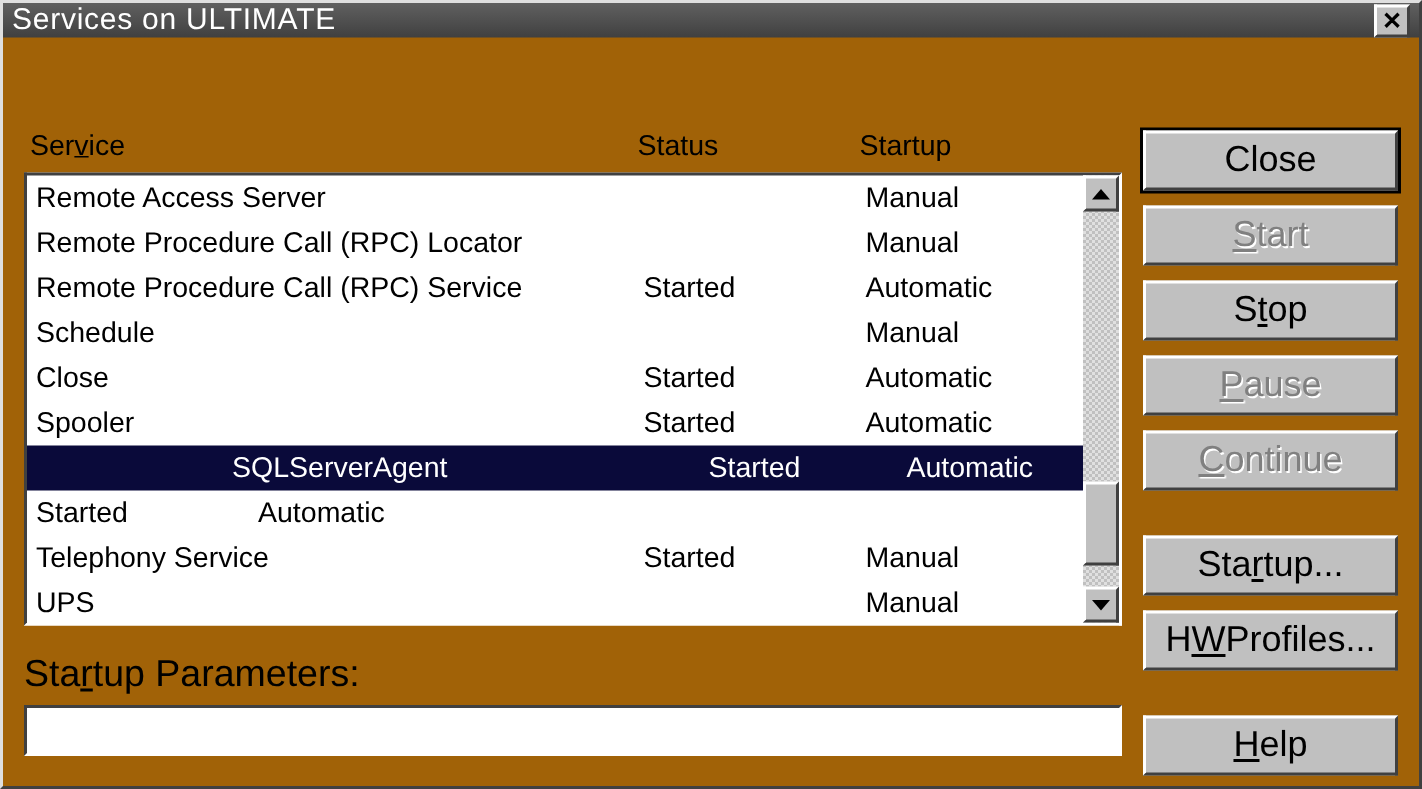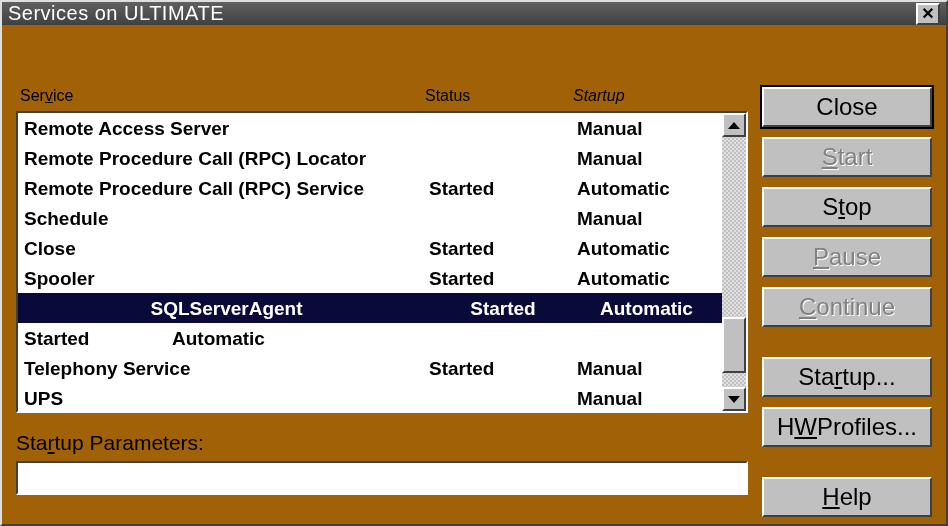--- a/index.html
+++ b/index.html
@@ -54,42 +54,41 @@
       flex: 1;
       display: flex;
       padding: 12px 14px 14px 14px;
       gap: 14px;
     }
     .left-col { flex: 1; display: flex; flex-direction: column; }
     .right-col { width: 170px; display: flex; flex-direction: column; gap: 10px; padding-top: 6px; }
     .headers {
       display: flex;
       padding: 6px 4px 6px 4px;
-      font-size: 16px;
+      font-size: 19px;
     }
     .headers .h-service { flex: 0 0 405px; }
     .headers .h-status  { flex: 0 0 148px; }
-    .headers .h-startup { flex: 1; font-style: italic; }
+    .headers .h-startup { flex: 1; }
     .u { text-decoration: underline; }
     .listbox {
       background: #fff;
       border: 2px solid;
       border-color: #404040 #fff #fff #404040;
       height: 302px;
       display: flex;
     }
     .list-items { flex: 1; overflow: hidden; }
     .row {
       display: flex;
       padding: 2px 6px;
       font-size: 19px;
       line-height: 28px;
       height: 30px;
       cursor: default;
-      font-weight: bold;
     }
     .row .c-service { flex: 0 0 405px; white-space: nowrap; }
     .row .c-status  { flex: 0 0 148px; }
     .row .c-startup { flex: 1; }
     .row.selected {
       background: #0a0a3a;
       color: #fff;
       text-align: center;
     }
     .scrollbar {
@@ -119,21 +118,21 @@
       border-color: #fff #404040 #404040 #fff;
     }
     .arrow-up, .arrow-down {
       width: 0; height: 0;
       border-left: 6px solid transparent;
       border-right: 6px solid transparent;
     }
     .arrow-up { border-bottom: 7px solid #000; }
     .arrow-down { border-top: 7px solid #000; }
     .params-section { margin-top: 18px; }
-    .params-label { font-size: 21px; margin-bottom: 6px; }
+    .params-label { font-size: 25px; margin-bottom: 6px; }
     .params-input {
       width: 100%;
       height: 34px;
       background: #fff;
       border: 2px solid;
       border-color: #404040 #fff #fff #404040;
       font-size: 18px;
       padding: 4px 6px;
     }
     .btn {

